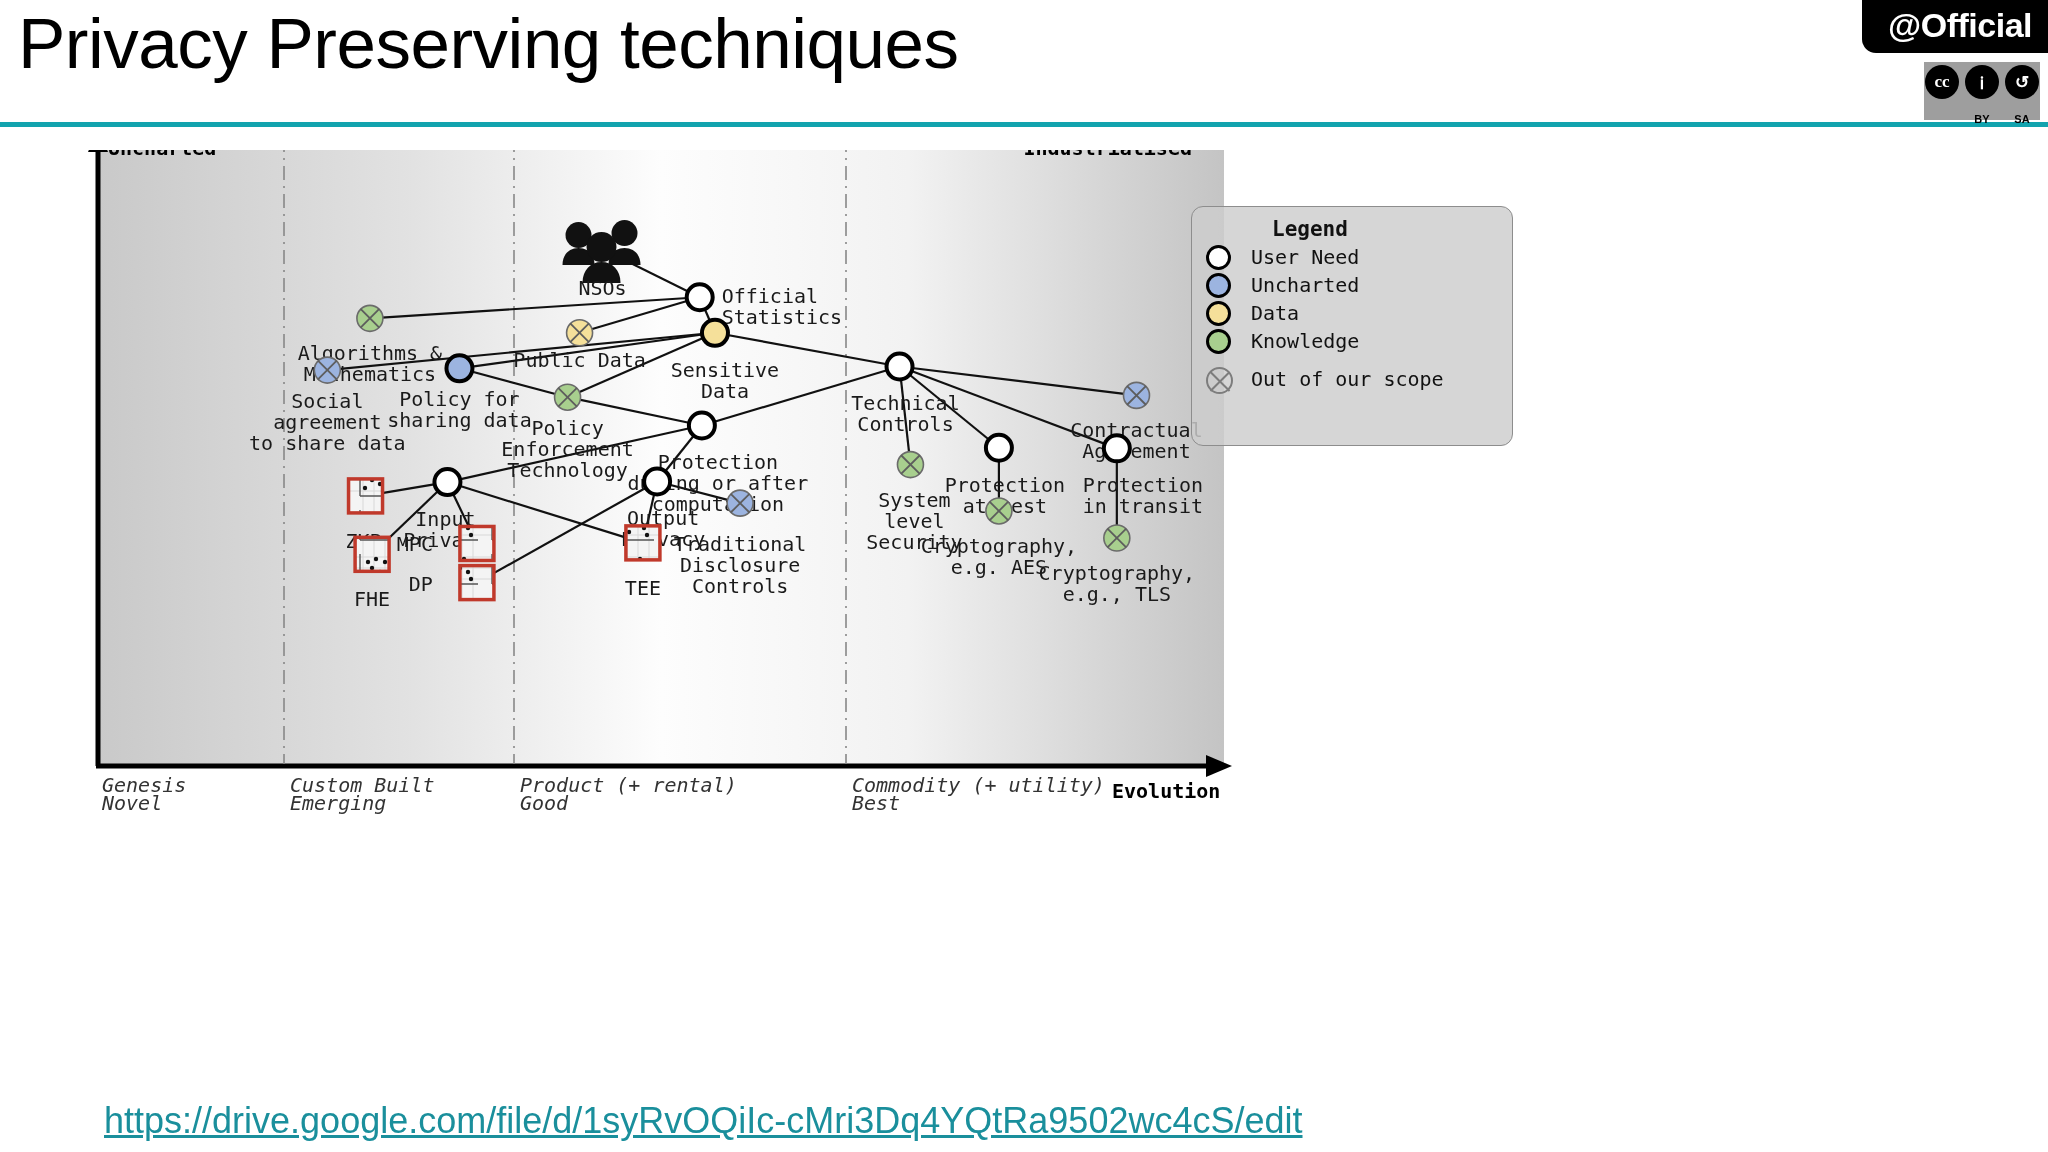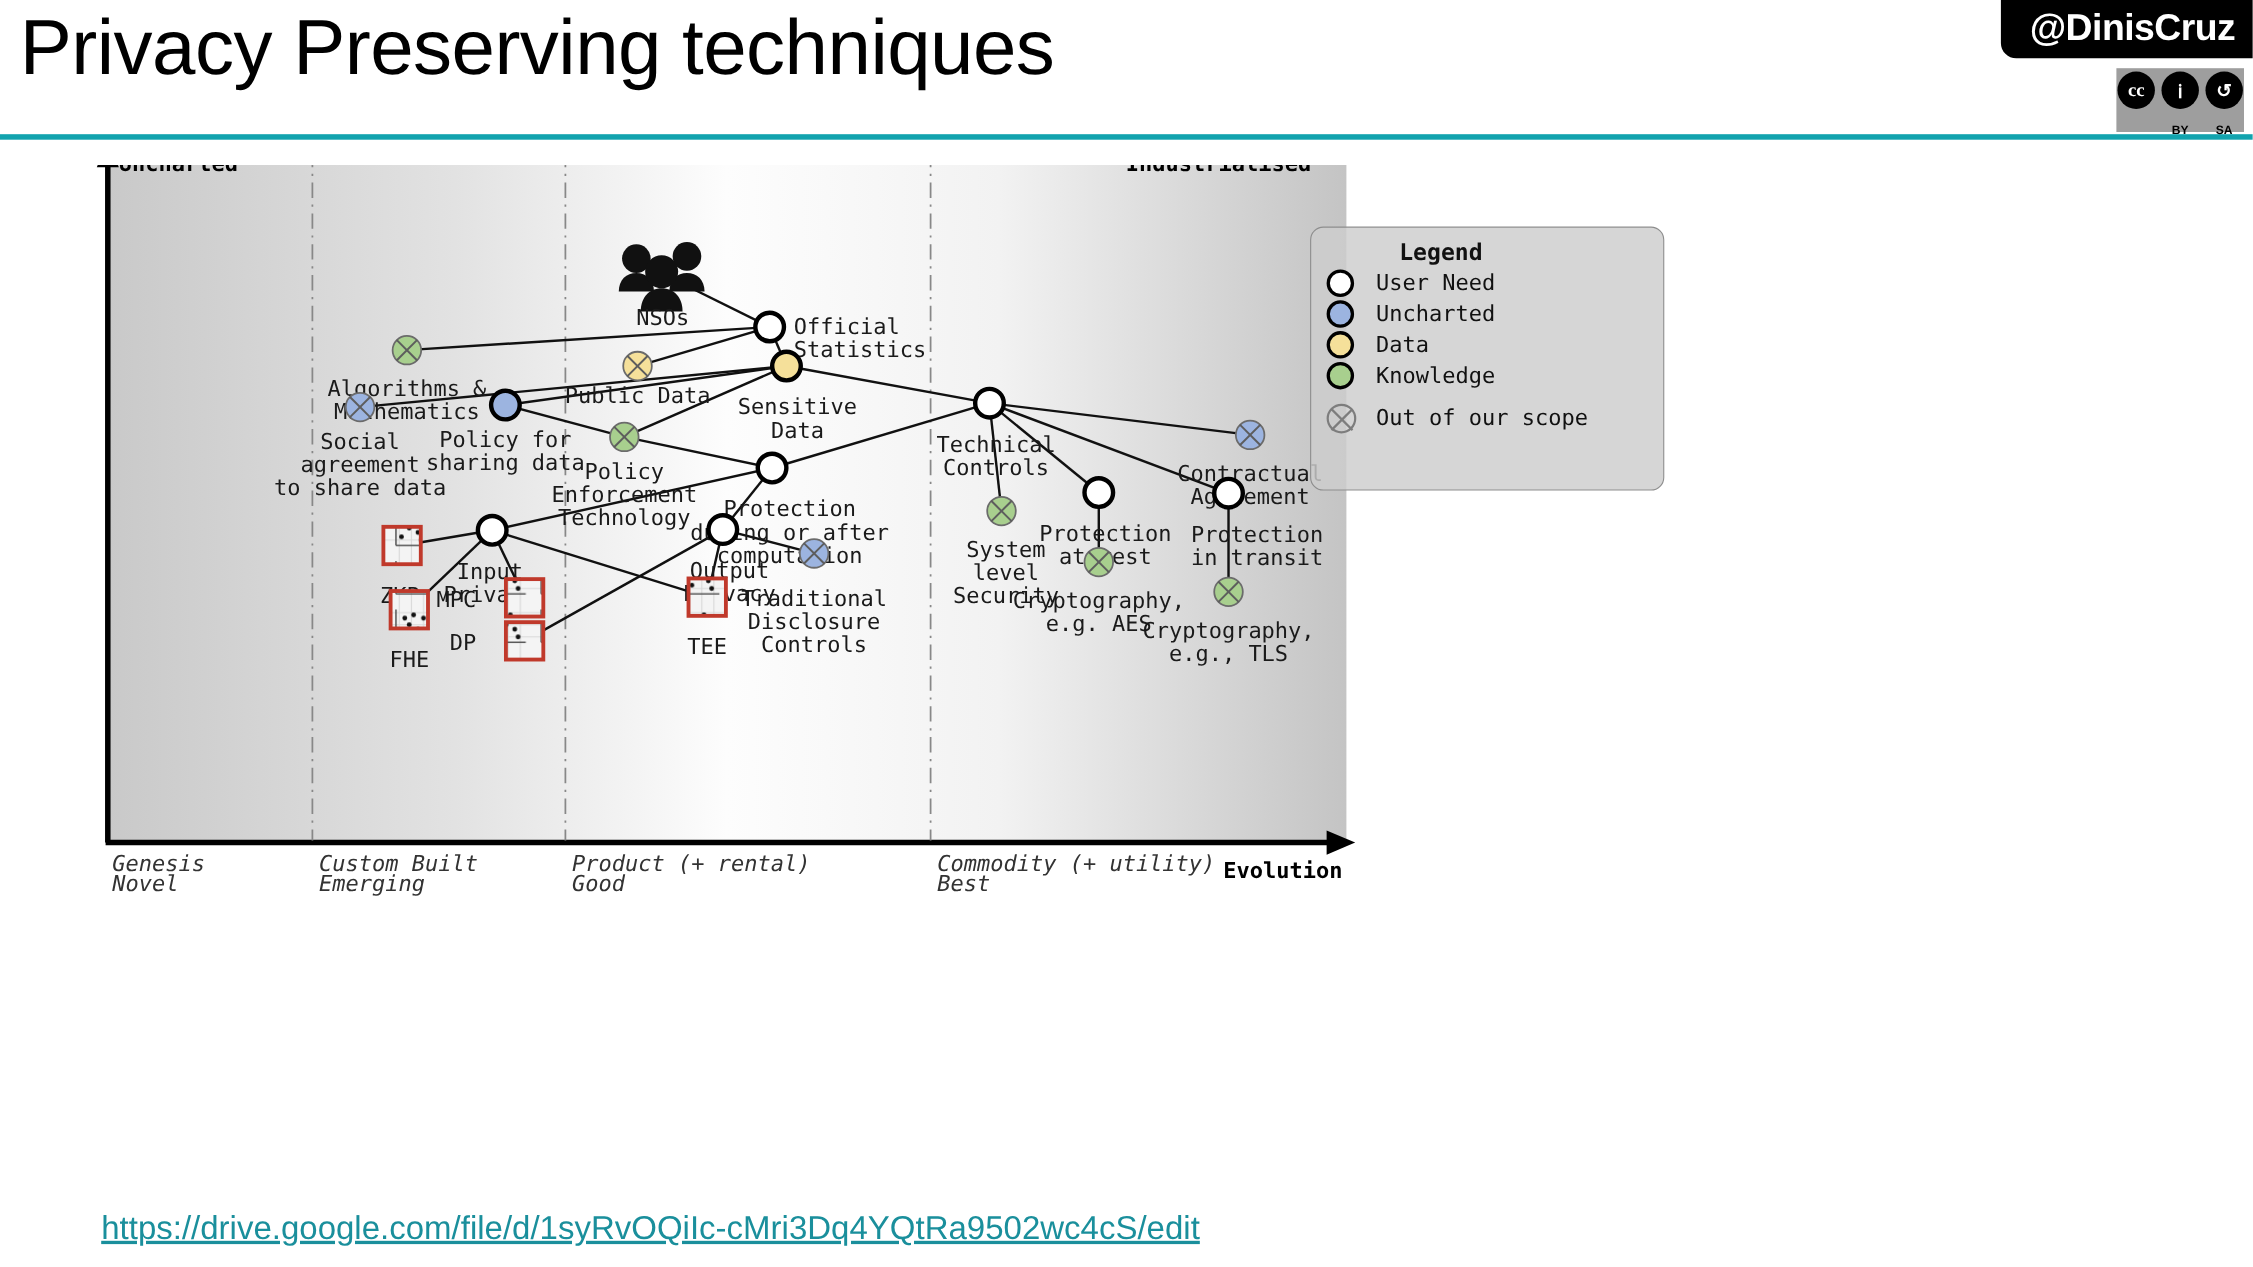--- a/index.html
+++ b/index.html
@@ -92,41 +92,41 @@
   }
   .scope-swatch::before,.scope-swatch::after{
     content:"";position:absolute;left:50%;top:-1px;width:2px;height:27px;
     background:#7d7d7d;transform-origin:center;
   }
   .scope-swatch::before{transform:translateX(-50%) rotate(45deg);}
   .scope-swatch::after{transform:translateX(-50%) rotate(-45deg);}
 
   
   #source-link{
-    position:absolute;left:92px;top:1100px;
-    font-size:30px;color:#1a8f9c;
+    position:absolute;left:104px;top:1100px;
+    font-size:36px;color:#1a8f9c;
     font-family:"Liberation Sans", sans-serif;
     text-decoration:underline;
     white-space:nowrap;
   }
 
   
   .nlabel{font-family:"DejaVu Sans Mono", monospace;font-size:20px;fill:#1a1a1a;}
   .axlabel{font-family:"DejaVu Sans Mono", monospace;font-size:20px;font-weight:bold;fill:#000;}
   .evo{font-family:"DejaVu Sans Mono", monospace;font-size:20px;font-style:italic;fill:#333;}
   .corner{font-family:"DejaVu Sans Mono", monospace;font-size:20px;font-weight:bold;fill:#000;}
   .edge{stroke:#111;stroke-width:2.2;fill:none;}
 </style>
 </head>
 <body>
 
 <div id="slide-title">Privacy Preserving techniques</div>
 <div id="title-rule"></div>
 
-<div id="handle-badge">@DinisCruz</div>
+<div id="handle-badge">@Official</div>
 
 <div id="cc-badge">
   <div class="cc-mark">
     <div class="cc-circle">cc</div>
     <div class="cc-sub">&nbsp;</div>
   </div>
   <div class="cc-mark">
     <div class="cc-circle">ℹ</div>
     <div class="cc-sub">BY</div>
   </div>

